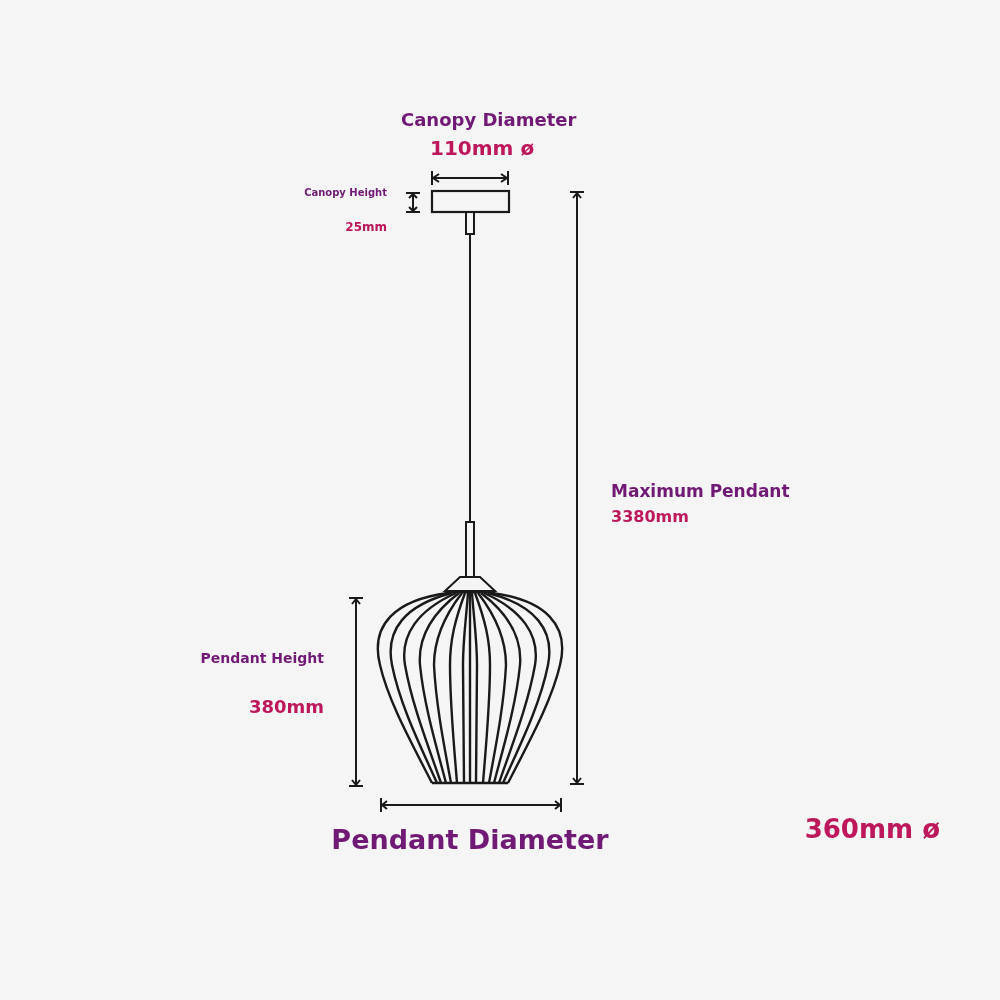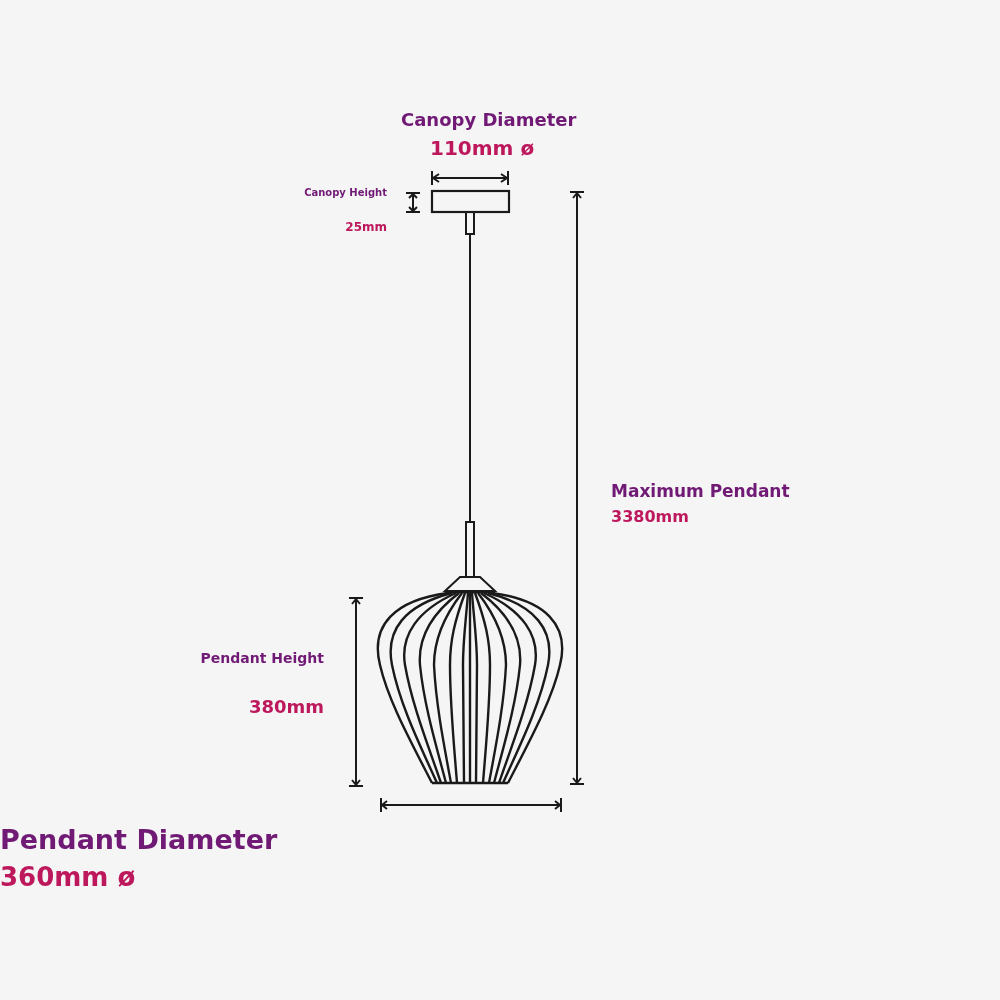--- a/index.html
+++ b/index.html
@@ -90,14 +90,14 @@
 
 <div class="lbl" style="right:613px; top:187px; font-size:10px;">Canopy Height</div>
 <div class="val" style="right:613px; top:210px; font-size:12px;margin-top:10px;">25mm</div>
 
 <div class="lbl" style="left:611px; top:481px; font-size:17px;">Maximum Pendant</div>
 <div class="val" style="left:611px; top:507px; font-size:16px;">3380mm</div>
 
 <div class="lbl" style="right:676px; top:650px; font-size:14px;">Pendant Height</div>
 <div class="val" style="right:676px; top:696px; font-size:18px;text-align:right;">380mm</div>
 
-<div class="lbl" style="left:0; width:940px; top:824px; font-size:27px;">Pendant Diameter</div>
-<div class="val" style="left:0; width:940px; text-align:left; top:862px; font-size:26px;">360mm ø</div>
+<div class="lbl" style="left:0; width:940px; text-align:center; top:824px; font-size:27px;">Pendant Diameter</div>
+<div class="val" style="left:0; width:940px; text-align:right; top:814px; font-size:26px;">360mm ø</div>
 
 </body></html>

